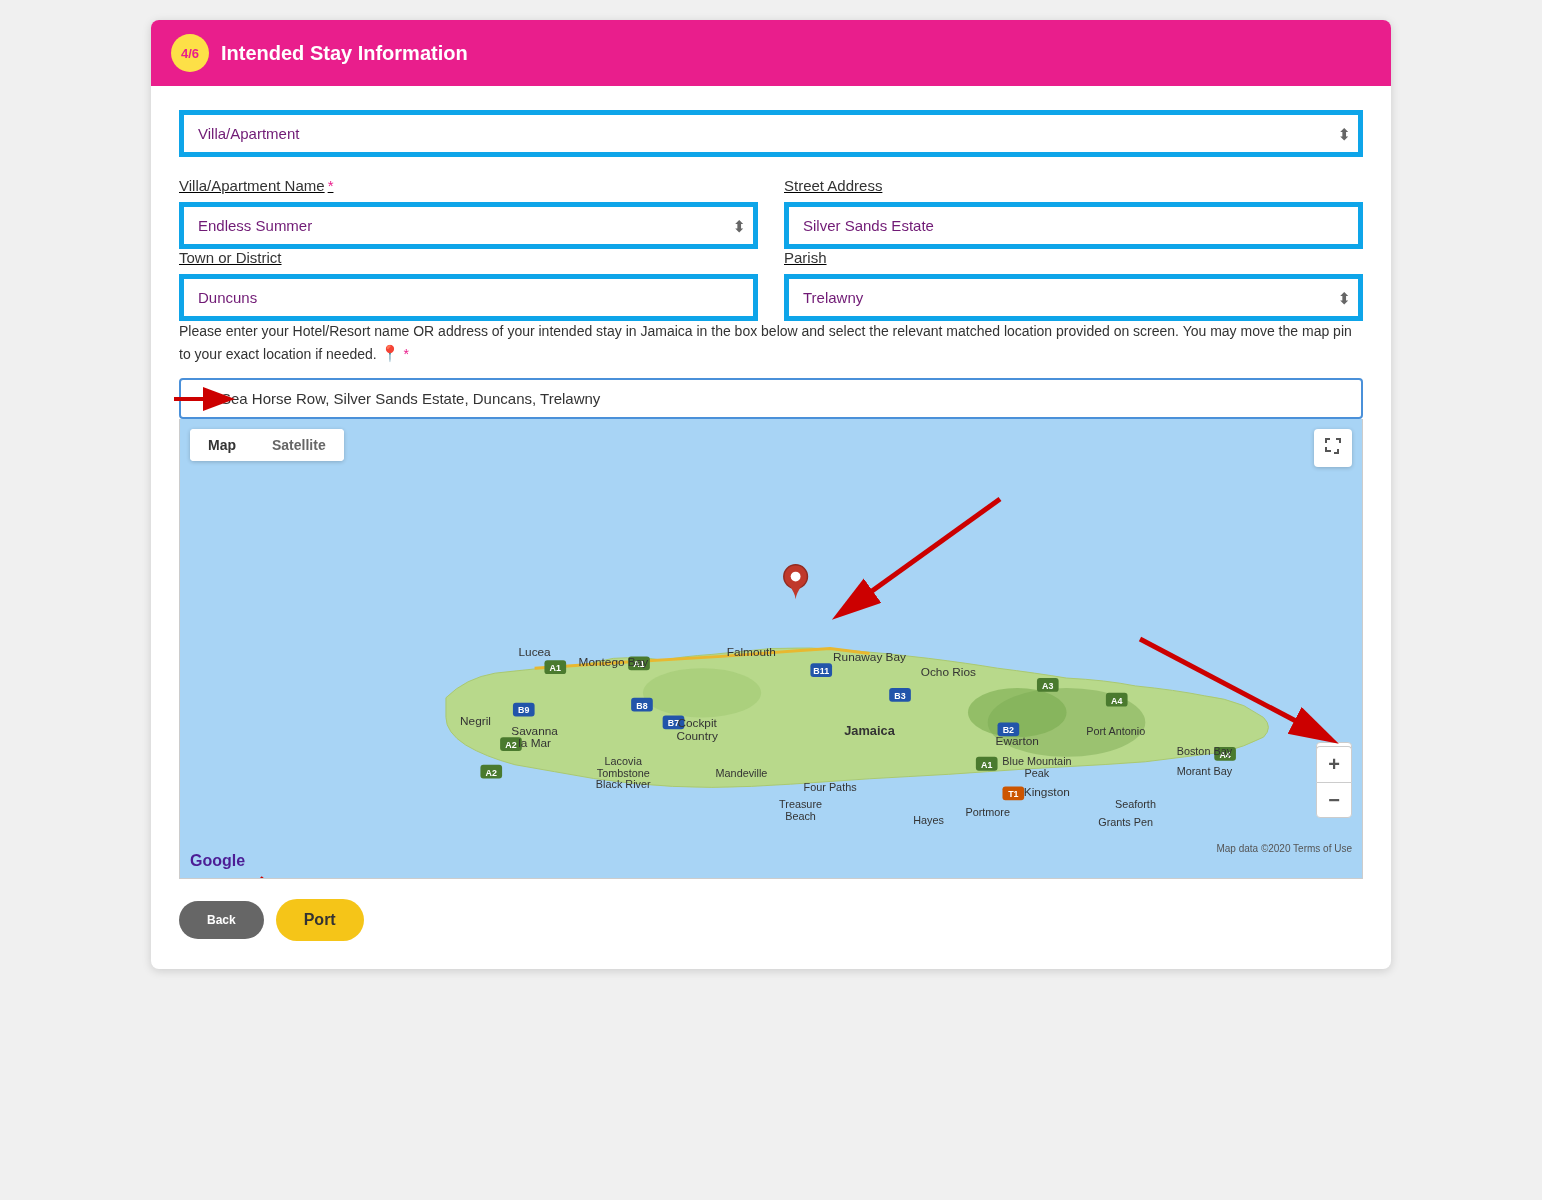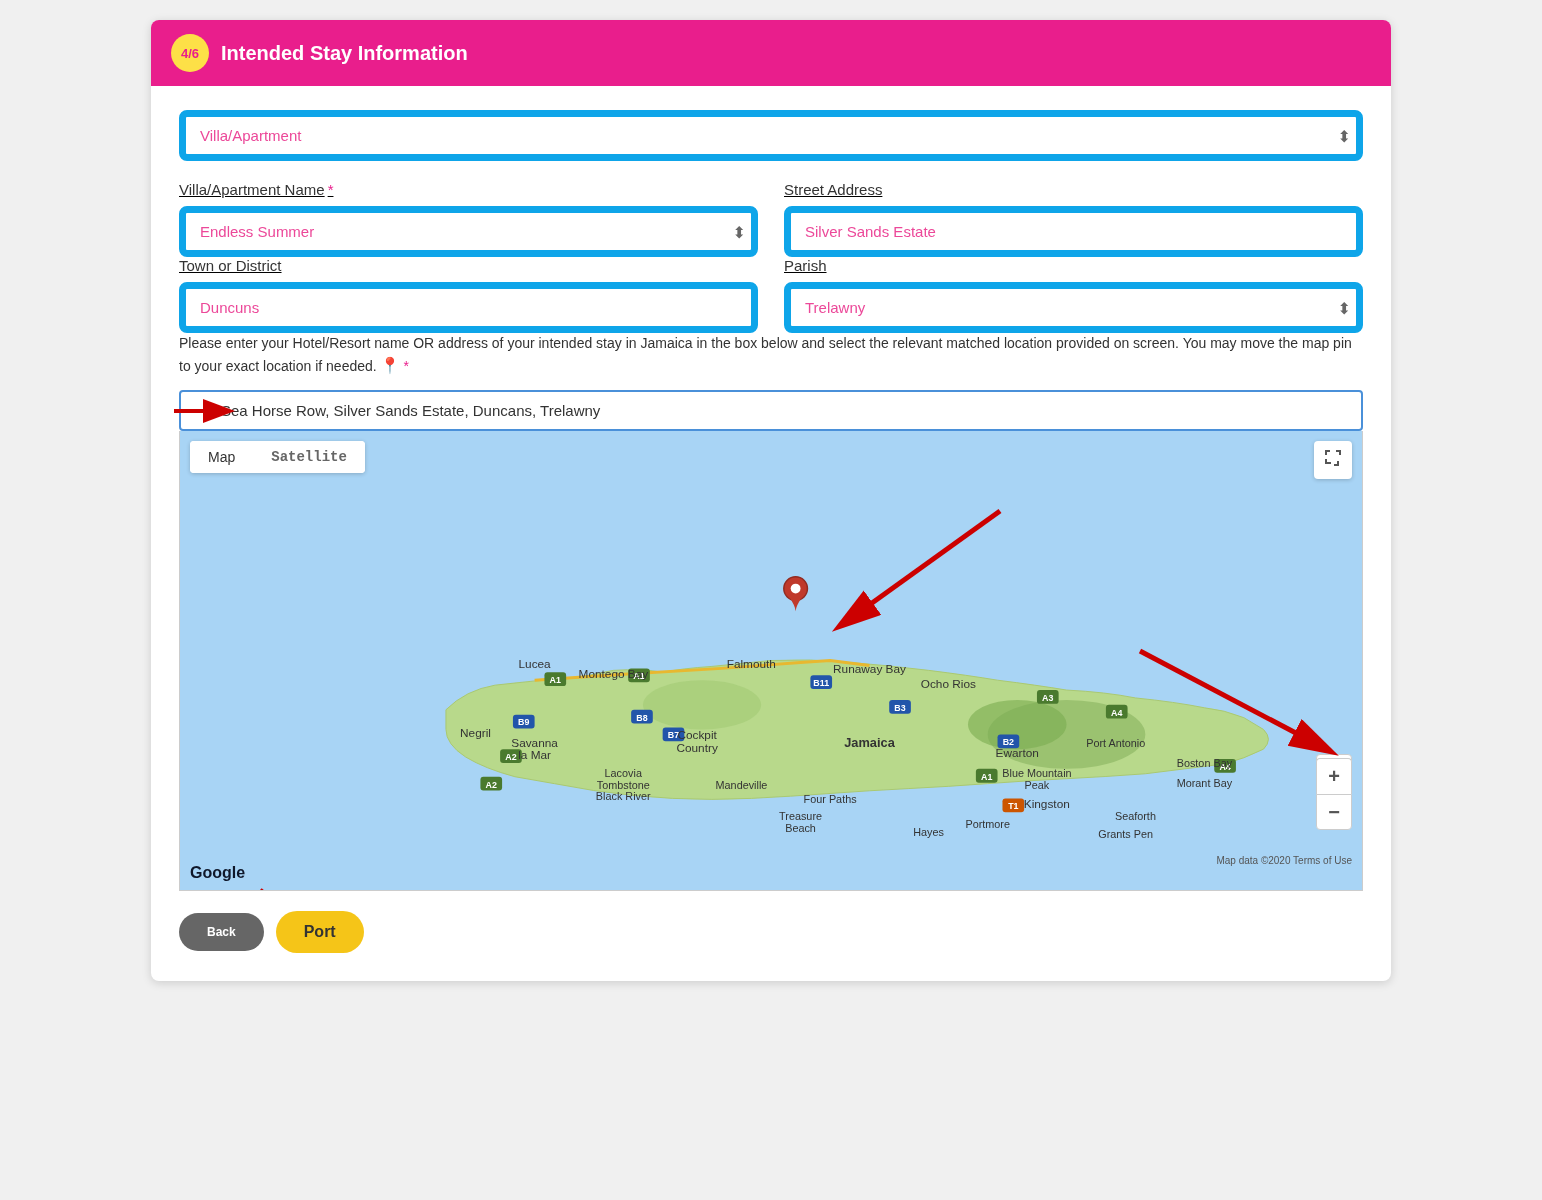--- a/index.html
+++ b/index.html
@@ -51,25 +51,25 @@
       color: #333;
       margin-bottom: 8px;
       font-weight: 500;
     }
     .required {
       color: #e91e8c;
       margin-left: 3px;
     }
     .form-select, .form-input {
       width: 100%;
-      border: 7px solid #0ea5e9;
-      border-radius: 8px;
+      border: 5px solid #0ea5e9;
+      border-radius: 0;
       padding: 10px 14px;
       font-size: 15px;
-      color: #ec4899;
+      color: #701a75;
       background: #fff;
       appearance: none;
       -webkit-appearance: none;
     }
     .select-wrapper {
       position: relative;
     }
     .select-wrapper::after {
       content: '⬍';
       position: absolute;
@@ -131,25 +131,24 @@
       padding: 8px 18px;
       font-size: 14px;
       font-weight: bold;
       cursor: pointer;
       background: white;
       border: none;
       color: #333;
     }
     .map-btn.active {
       background: white;
-      font-weight: normal;
+      font-weight: bold;
     }
     .map-btn:not(.active) {
       color: #666;
-      font-family: Liberation Mono, monospace;
     }
     .fullscreen-btn {
       position: absolute;
       top: 10px;
       right: 10px;
       background: white;
       border: none;
       border-radius: 4px;
       padding: 8px 10px;
       cursor: pointer;
@@ -486,21 +485,21 @@
       </div>
 
       
       <div class="zoom-controls">
         <button class="zoom-btn">+</button>
         <button class="zoom-btn">−</button>
       </div>
 
       
       <div class="map-attribution">
-        <span style="color:#0f172a; font-weight:bold; font-size:16px;">Google</span>
+        <span style="color:#4c1d95; font-weight:bold; font-size:16px;">Google</span>
       </div>
       <div class="map-attribution-right">Map data ©2020   Terms of Use</div>
 
       
       <svg style="position:absolute;top:0;left:0;width:100%;height:100%;pointer-events:none;z-index:15;">
         <defs>
           <marker id="ah2" markerWidth="10" markerHeight="10" refX="8" refY="3" orient="auto">
             <path d="M0,0 L0,6 L10,3 z" fill="#cc0000"></path>
           </marker>
         </defs>

